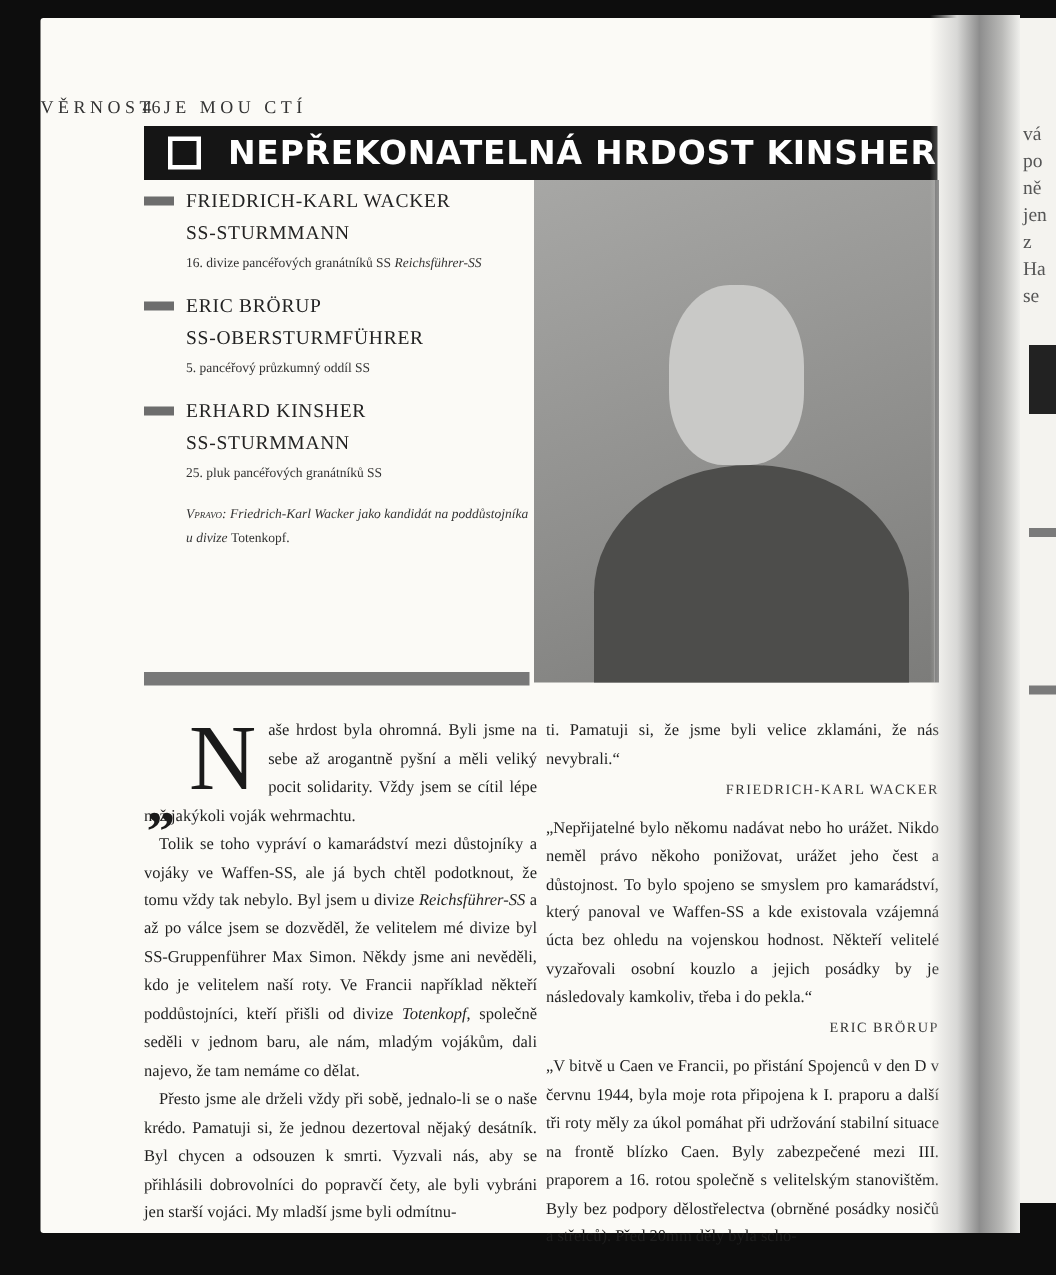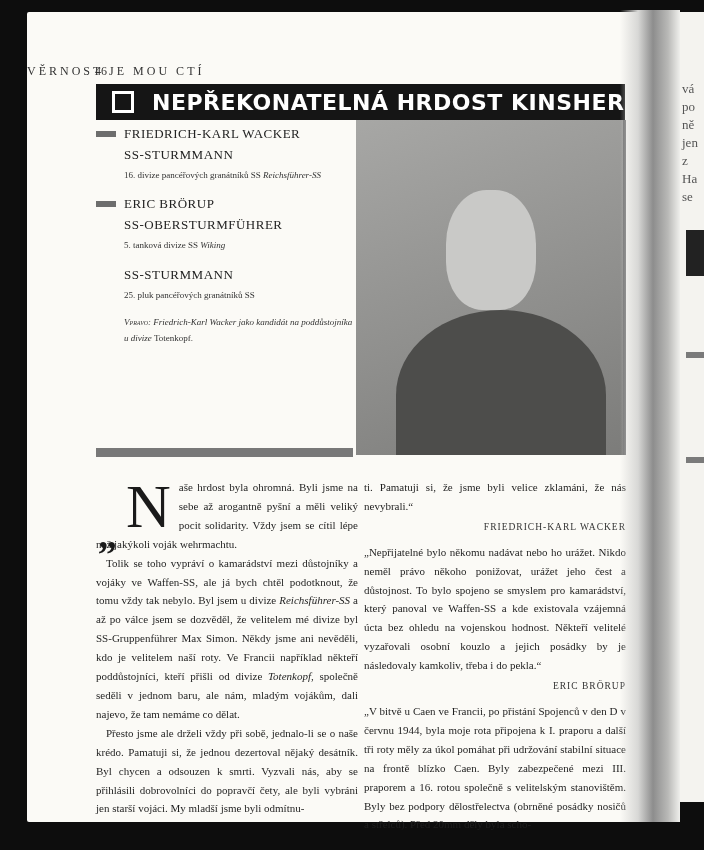--- a/index.html
+++ b/index.html
@@ -120,23 +120,27 @@
     </div>
     <div class="profile-rank">SS-STURMMANN</div>
     <div class="profile-unit"><span>16. divize pancéřových granátníků SS </span><i>Reichsführer-SS</i></div>
   </div>
   <div class="profile">
     <div class="profile-name-row">
       <span class="profile-bullet"></span>
       <span class="profile-name">ERIC BRÖRUP</span>
     </div>
     <div class="profile-rank">SS-OBERSTURMFÜHRER</div>
-    <div class="profile-unit"><span>5. tanková divize SS </span><i>Wiking</i></div>
+    <div class="profile-unit"><span>5. pancéřový průzkumný oddíl SS</span></div>
   </div>
   <div class="profile">
+    <div class="profile-name-row">
+      <span class="profile-bullet"></span>
+      <span class="profile-name">ERHARD KINSHER</span>
+    </div>
     <div class="profile-rank">SS-STURMMANN</div>
     <div class="profile-unit"><span>25. pluk pancéřových granátníků SS</span></div>
   </div>
   <div class="caption"><span class="sc">Vpravo:</span><span> Friedrich-Karl Wacker jako kandidát na poddůstojníka u divize </span><span class="roman">Totenkopf.</span></div>
 </div>
 
 <div class="photo" title="Portrait photograph of Friedrich-Karl Wacker">
   <div class="shoulders"></div>
   <div class="head"></div>
 </div>

